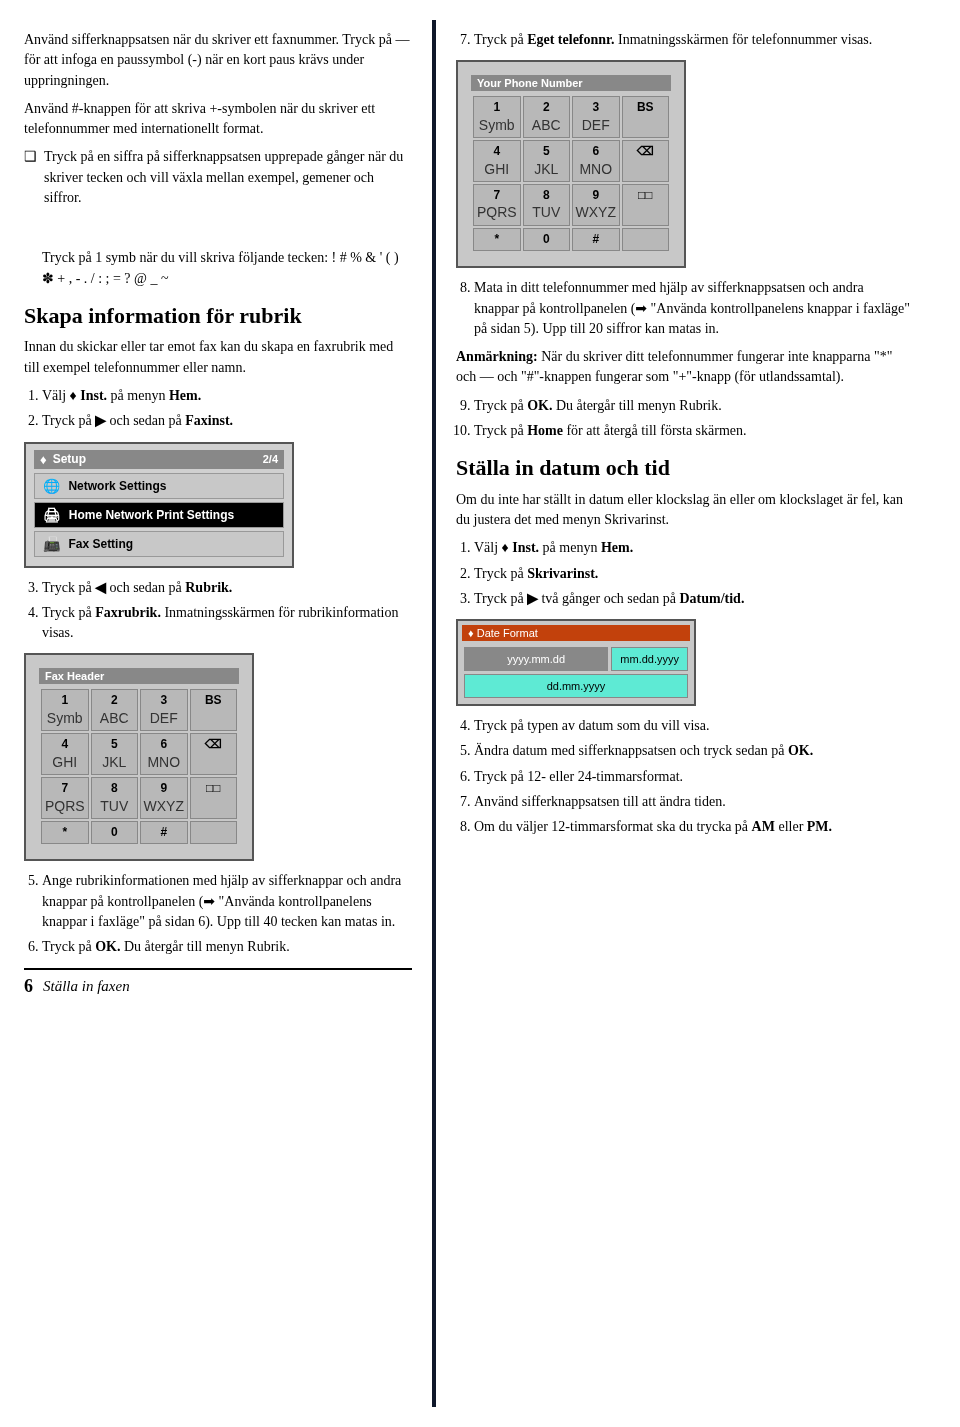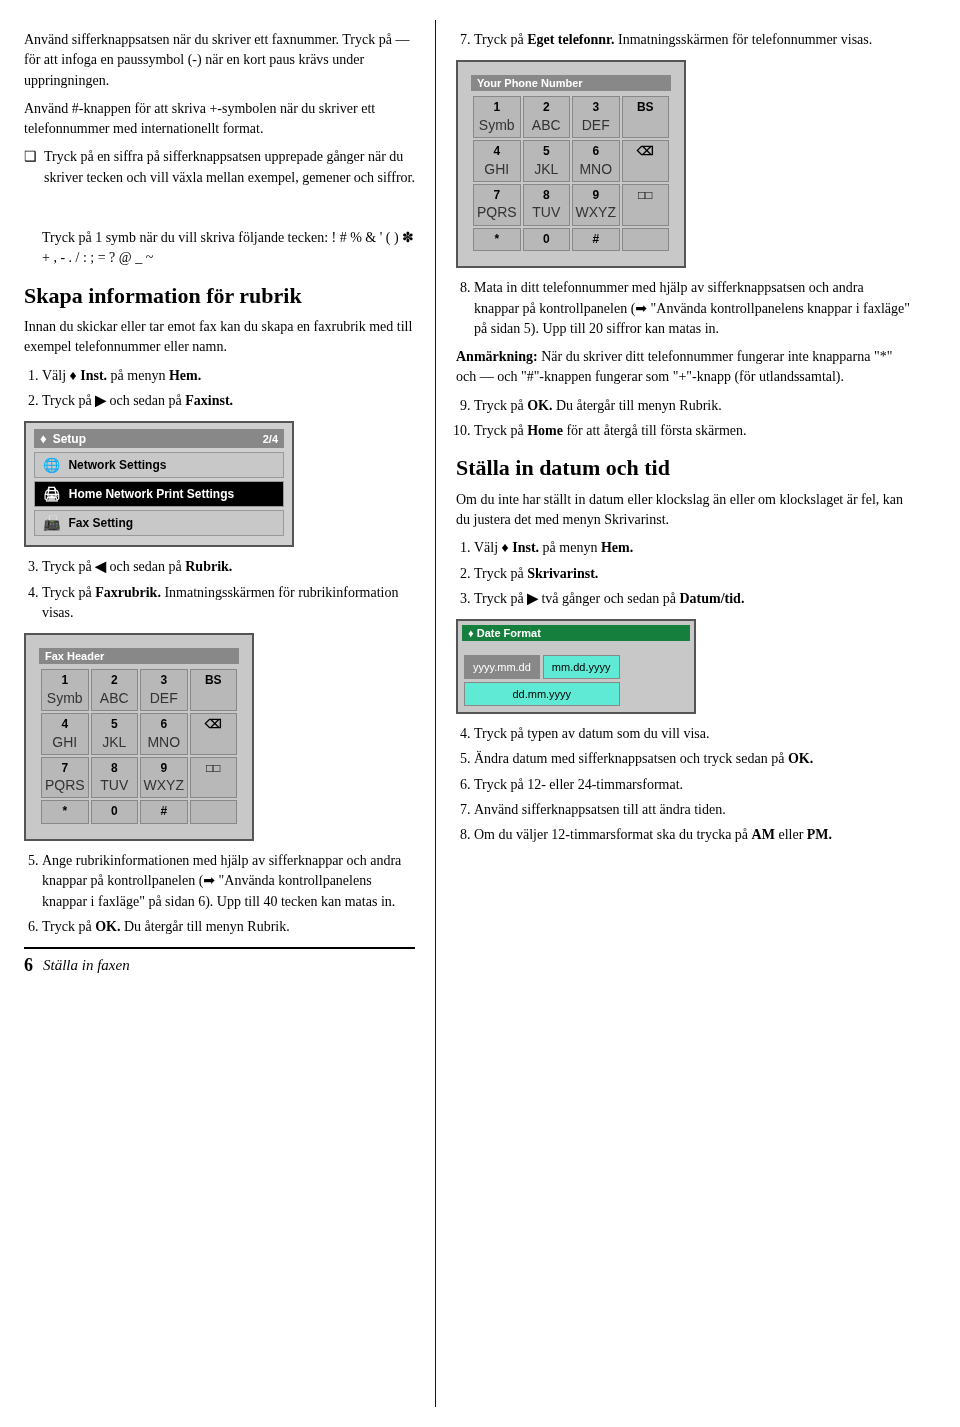--- a/index.html
+++ b/index.html
@@ -13,21 +13,21 @@
     }
     .page {
       display: flex;
       width: 960px;
       min-height: 1427px;
       padding: 20px 0;
     }
     .left-col {
       width: 436px;
       padding: 10px 20px 10px 24px;
-      border-right: 1px solid #0f172a;
+      border-right: 4px solid #0f172a;
     }
     .right-col {
       width: 500px;
       padding: 10px 24px 10px 20px;
     }
     .page-number-bar {
       display: flex;
       align-items: center;
       border-top: 2px solid #000;
       margin-top: 10px;
@@ -166,30 +166,30 @@
     
     .date-screen {
       border: 2px solid #555;
       background: #c8c8c8;
       padding: 4px;
       margin: 10px 0;
       width: 240px;
       font-family: Arial, sans-serif;
     }
     .date-title {
-      background: #15803d;
+      background: #c2410c;
       color: #fff;
       font-size: 11px;
-      font-weight: bold;
+      font-weight: normal;
       padding: 2px 6px;
-      margin-bottom: 12px;
+      margin-bottom: 4px;
     }
     .date-options {
       display: grid;
-      grid-template-columns: 1fr 1fr 1fr;
+      grid-template-columns: 1fr;
       gap: 3px;
       padding: 2px;
     }
     .date-option {
       background: #5eead4;
       border: 1px solid #888;
       padding: 5px 8px;
       font-size: 11px;
       text-align: center;
     }

